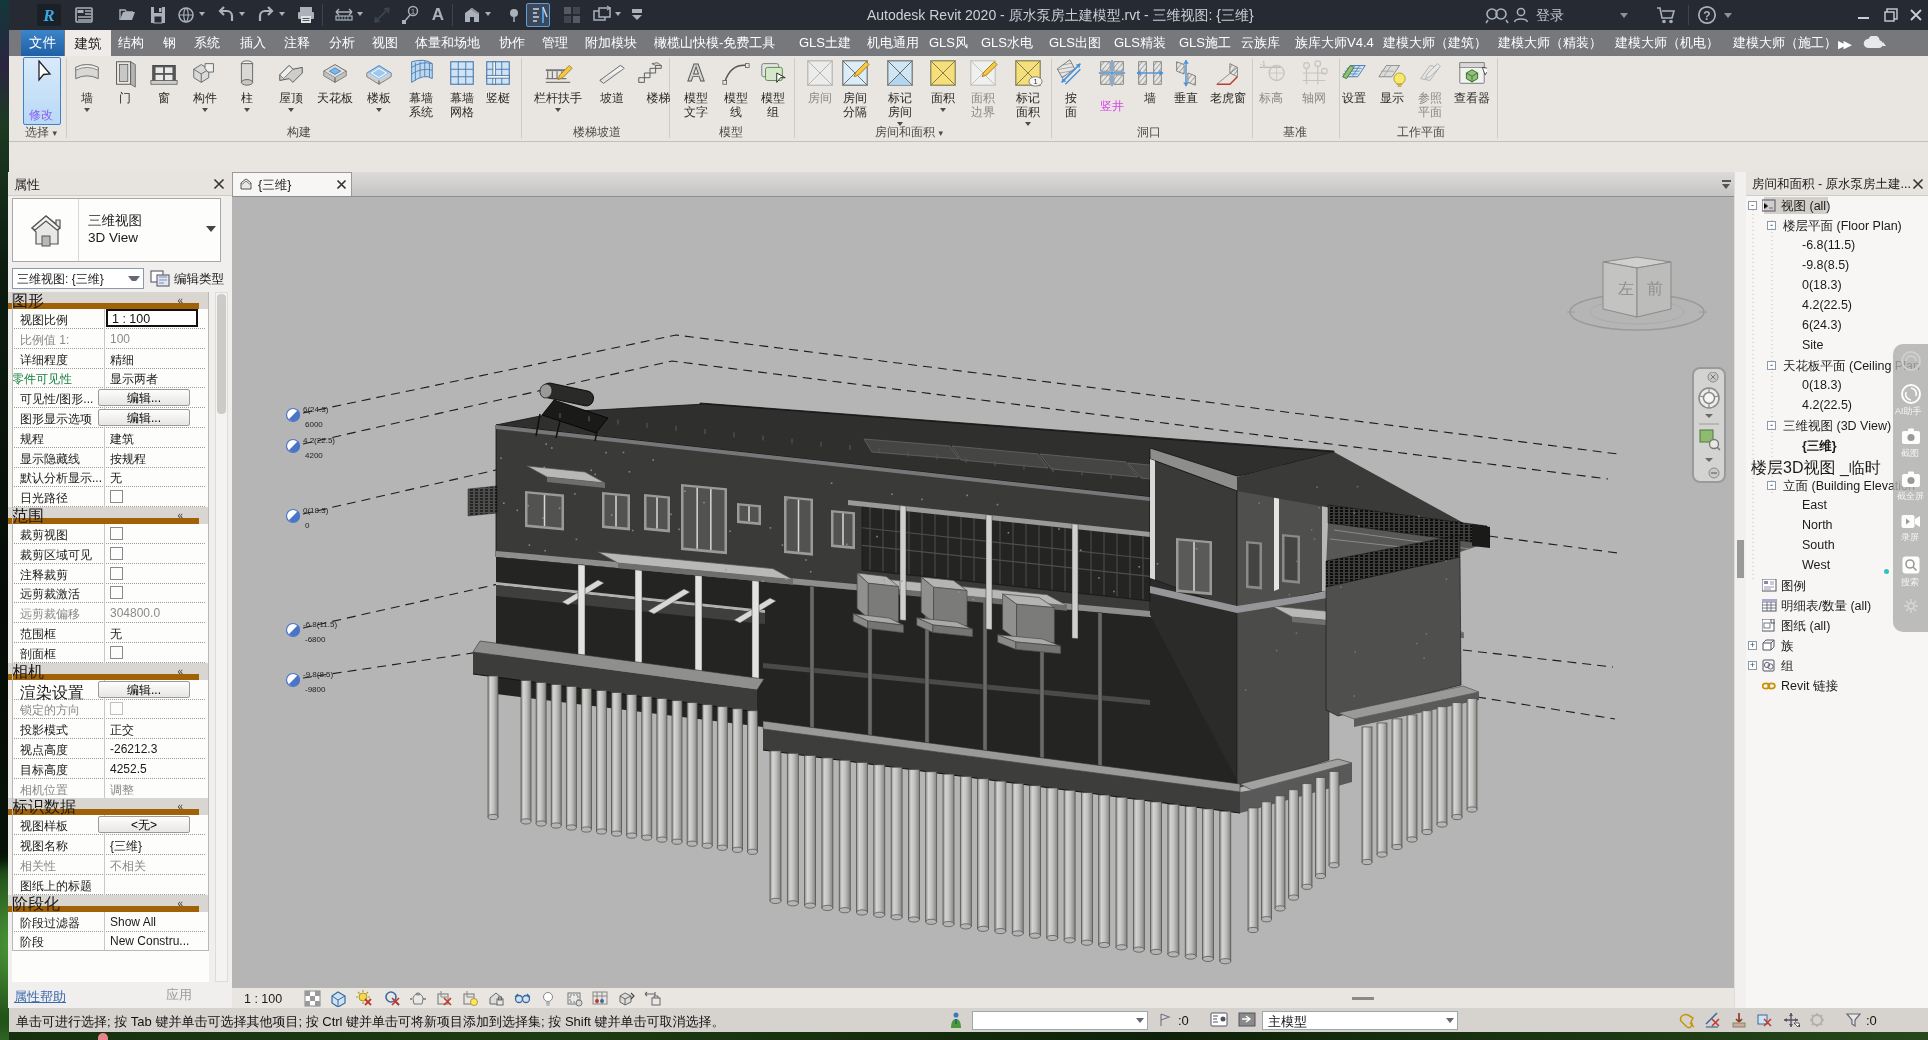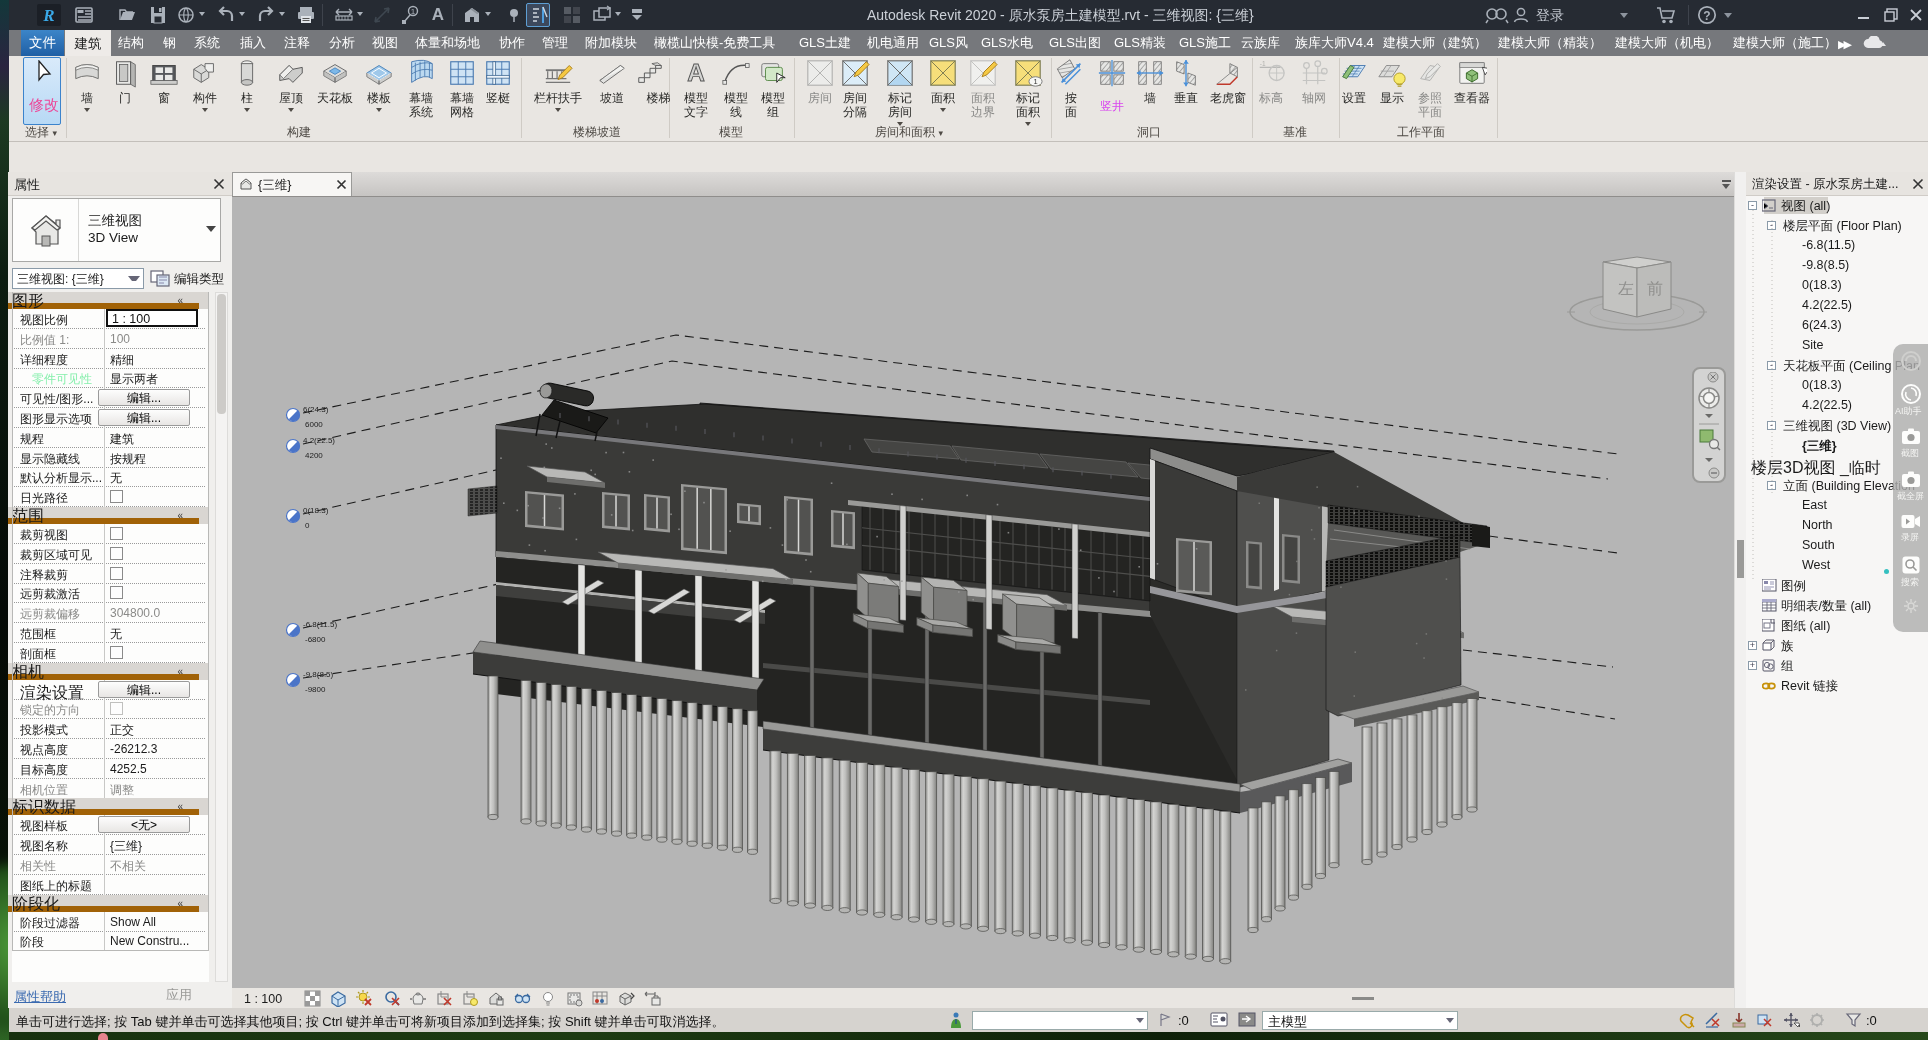--- a/index.html
+++ b/index.html
@@ -201,21 +201,21 @@
 <div class="glabel" style="left:557px"><span style="display:inline-block;width:80px">楼梯坡道</span></div>
 <div class="glabel" style="left:691px"><span style="display:inline-block;width:80px">模型</span></div>
 <div class="glabel" style="left:869px"><span style="display:inline-block;width:80px">房间和面积 <span style="font-size:9px">▾</span></span></div>
 <div class="glabel" style="left:1109px"><span style="display:inline-block;width:80px">洞口</span></div>
 <div class="glabel" style="left:1255px"><span style="display:inline-block;width:80px">基准</span></div>
 <div class="glabel" style="left:1381px"><span style="display:inline-block;width:80px">工作平面</span></div>
 <div class="a" style="left:23px;top:57px;width:38px;height:68px;background:linear-gradient(#d9eafa,#b8d9f5);border:1px solid #3b83cc;border-radius:2px"></div>
 <svg class="a" style="left:34px;top:60px" width="18" height="26" viewBox="0 0 18 26">
     <path d="M5 1v19l4.5-5.5L16 14z" fill="#fff" stroke="#222" stroke-width="1.3"></path>
   </svg>
-<div class="a" style="position:absolute;left:29px;top:96px;font-size:15px;color:#ec4899;white-space:nowrap">修改</div>
+<div class="a" style="position:absolute;left:29px;top:107px;font-size:12px;color:#8b5cf6;white-space:nowrap">修改</div>
 <svg class="a" style="left:72px;top:58px" width="30" height="30" viewBox="0 0 32 32">
     <path d="M4 10 Q16 4 28 10 L28 22 Q16 16 4 22 Z" fill="#d8d8d6" stroke="#6b6b69" stroke-width="1"></path>
     <path d="M4 10 Q16 4 28 10 L28 13 Q16 7 4 13 Z" fill="#f2f2f0" stroke="#6b6b69" stroke-width="0.8"></path>
   </svg>
 <div class="blabel" style="left:52px;top:92px;width:70px;color:#2a2a28">墙</div>
 <div class="dn" style="left:84px;top:108px"></div>
 <svg class="a" style="left:110px;top:58px" width="30" height="30" viewBox="0 0 32 32">
     <rect x="7" y="4" width="15" height="24" fill="#e8e8e6" stroke="#555" stroke-width="1"></rect>
     <path d="M22 4l5 3v24l-5-3z" fill="#b5b5b3" stroke="#555" stroke-width="0.8"></path>
     <rect x="10" y="7" width="9" height="18" fill="#c8c8c6" stroke="#555" stroke-width="0.8"></rect>
@@ -504,21 +504,21 @@
 <div class="prow" style="top:329px"></div>
 <div class="a" style="left:104px;top:329px;width:1px;height:20px;background:#c8c8c6"></div>
 <div class="a" style="position:absolute;left:20px;top:331.8px;font-size:12px;color:#8a8a88;white-space:nowrap">比例值  1:</div>
 <div class="a" style="position:absolute;left:110px;top:331.8px;font-size:12px;color:#8a8a88;white-space:nowrap">100</div>
 <div class="prow" style="top:349px"></div>
 <div class="a" style="left:104px;top:349px;width:1px;height:20px;background:#c8c8c6"></div>
 <div class="a" style="position:absolute;left:20px;top:351.6px;font-size:12px;color:#1a1a1a;white-space:nowrap">详细程度</div>
 <div class="a" style="position:absolute;left:110px;top:351.6px;font-size:12px;color:#1a1a1a;white-space:nowrap">精细</div>
 <div class="prow" style="top:368px"></div>
 <div class="a" style="left:104px;top:368px;width:1px;height:20px;background:#c8c8c6"></div>
-<div class="a" style="position:absolute;left:32px;top:371.40000000000003px;font-size:12px;color:#86efac;white-space:nowrap">零件可见性</div>
+<div class="a" style="position:absolute;left:12px;top:371.40000000000003px;font-size:12px;color:#15803d;white-space:nowrap">零件可见性</div>
 <div class="a" style="position:absolute;left:110px;top:371.40000000000003px;font-size:12px;color:#1a1a1a;white-space:nowrap">显示两者</div>
 <div class="prow" style="top:388px"></div>
 <div class="a" style="left:104px;top:388px;width:1px;height:20px;background:#c8c8c6"></div>
 <div class="a" style="position:absolute;left:20px;top:391.20000000000005px;font-size:12px;color:#1a1a1a;white-space:nowrap">可见性/图形...</div>
 <div class="pbtn" style="top:389px;font-size:12px">编辑...</div>
 <div class="prow" style="top:408px"></div>
 <div class="a" style="left:104px;top:408px;width:1px;height:20px;background:#c8c8c6"></div>
 <div class="a" style="position:absolute;left:20px;top:411.00000000000006px;font-size:12px;color:#1a1a1a;white-space:nowrap">图形显示选项</div>
 <div class="pbtn" style="top:409px;font-size:12px">编辑...</div>
 <div class="prow" style="top:428px"></div>
@@ -1161,21 +1161,21 @@
 <svg class="a" style="left:644px;top:990px" width="17" height="17" viewBox="0 0 17 17">
     <path d="M1 4h10M1 4l2-2M1 4l2 2M11 2v4" stroke="#666" stroke-width="1.1"></path>
     <rect x="8" y="8" width="8" height="7" fill="#e8e8e6" stroke="#666"></rect>
     <path d="M10 8v-2h4v2" fill="none" stroke="#666"></path>
   </svg>
 <div class="a" style="left:1352px;top:997px;width:22px;height:3px;background:#8a8a88"></div>
 <div class="a" style="left:1734px;top:172px;width:12px;height:836px;background:#f1f0ef;border-left:1px solid #dddcda"></div>
 <div class="a" style="left:1737px;top:540px;width:7px;height:38px;background:#9a9a98"></div>
 <div id="pbrow"></div>
 <div class="a" style="left:1746px;top:172px;width:182px;height:24px;background:#e7e4e0;border-bottom:1px solid #d0ccc7"></div>
-<div class="a" style="position:absolute;left:1752px;top:176px;font-size:12.5px;color:#1a1a1a;white-space:nowrap">渲染设置 - 原水泵房土建...</div>
+<div class="a" style="position:absolute;left:1752px;top:176px;font-size:12.5px;color:#1a1a1a;white-space:nowrap">房间和面积 - 原水泵房土建...</div>
 <svg class="a" style="left:1912px;top:178px" width="12" height="12" viewBox="0 0 12 12">
     <path d="M1.5 1.5l9 9M10.5 1.5l-9 9" stroke="#333" stroke-width="1.6"></path>
   </svg>
 <div class="a" style="left:1764px;top:197px;width:64px;height:17px;background:#d2cfca"></div>
 <div class="pm" style="left:1748px;top:201px">-</div>
 <svg class="a" style="left:1762px;top:199px" width="15" height="14" viewBox="0 0 15 14">
     <rect x="0" y="1" width="13" height="11" fill="none" stroke="#667" stroke-width="1.2"></rect>
     <path d="M2 4l4 3-4 3M7 9h4" stroke="#667" stroke-width="1"></path>
   </svg>
 <div class="titem" style="left:1781px;top:198px;font-size:12.5px">视图 (all)</div>

